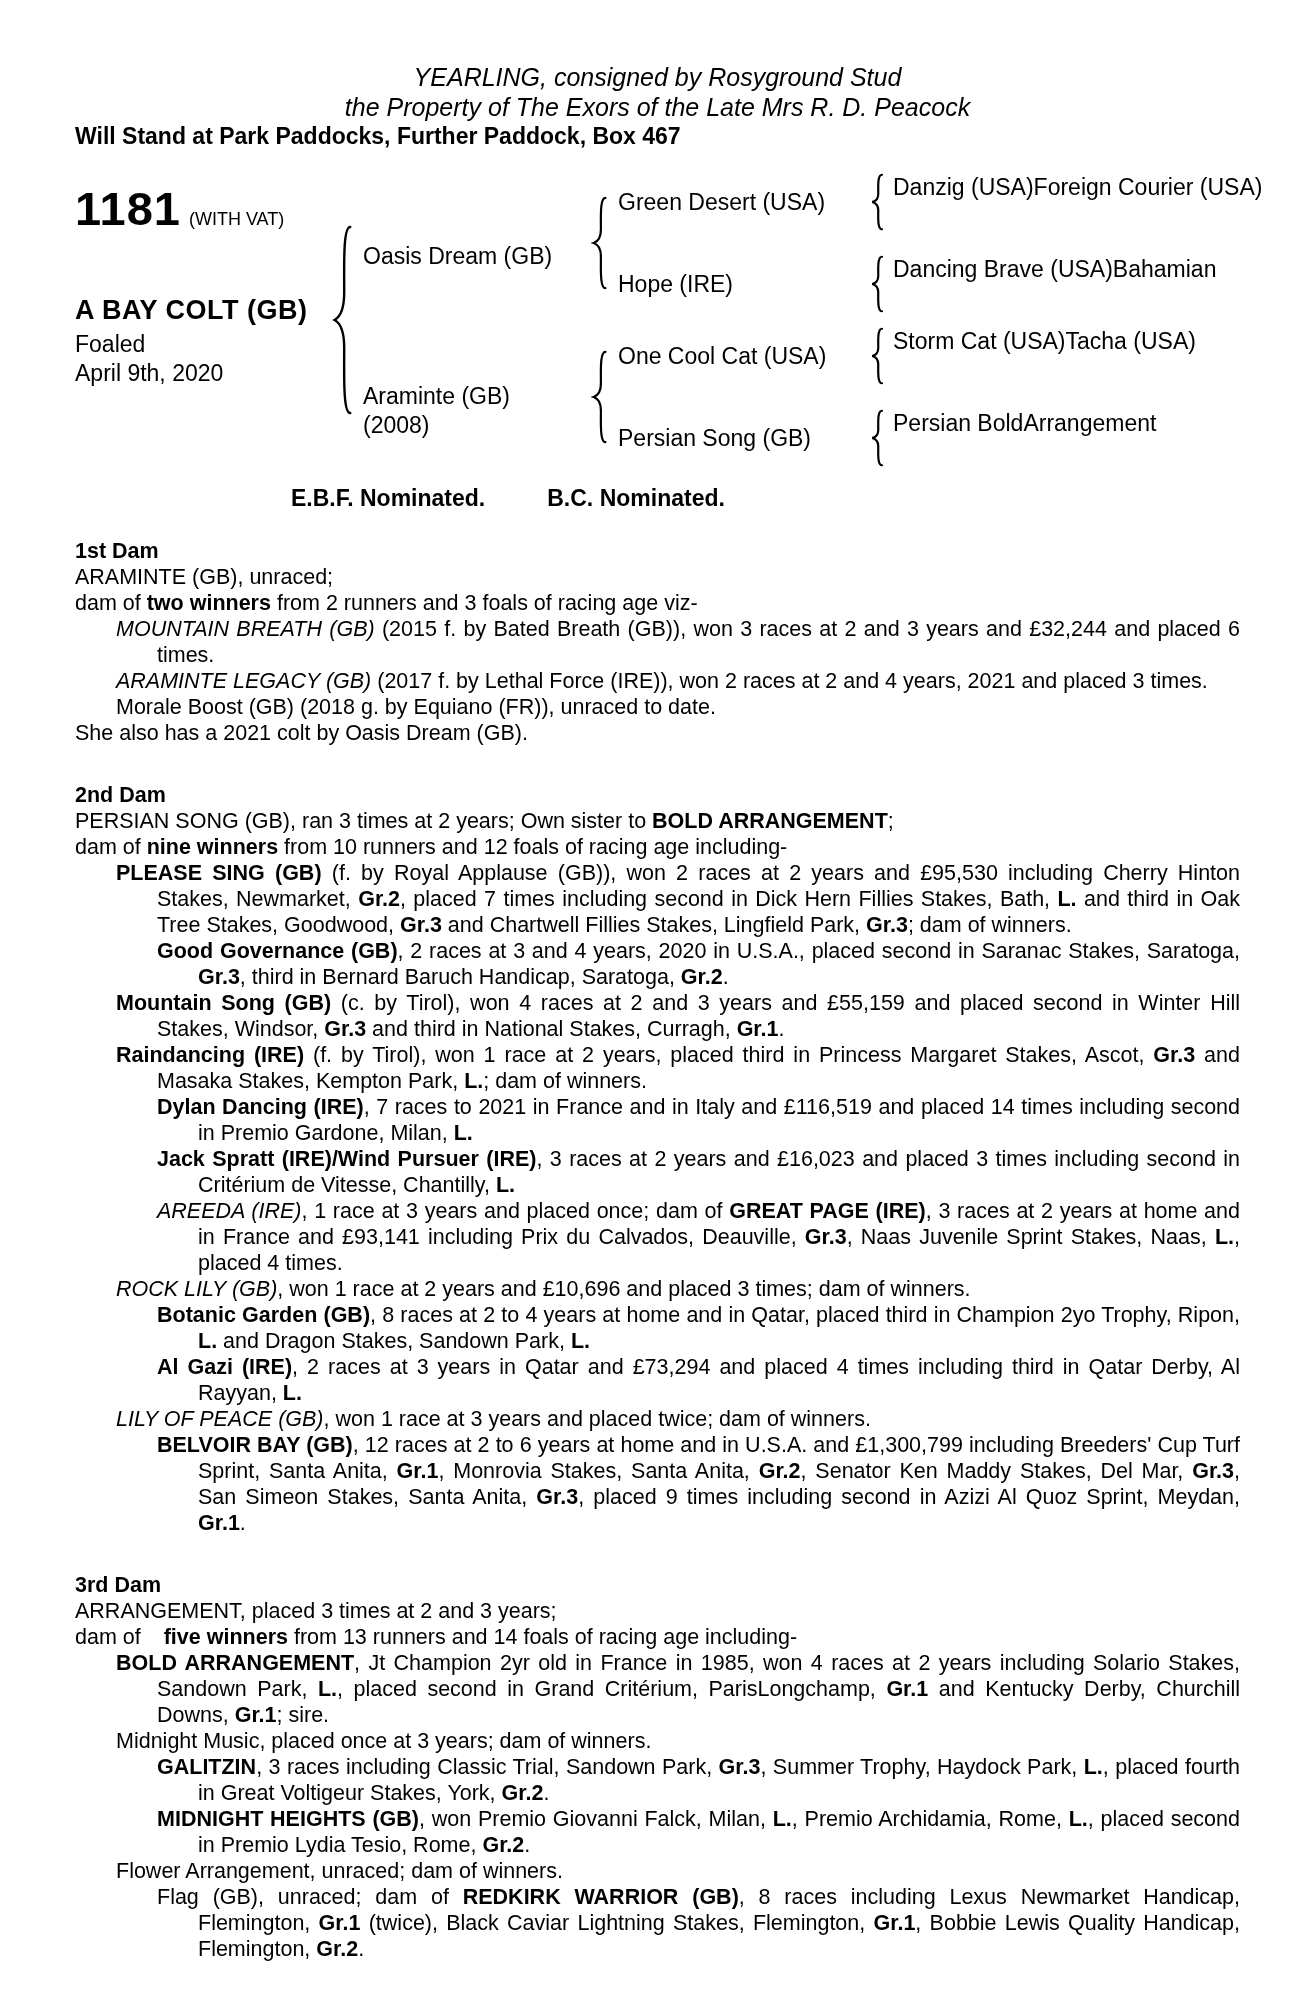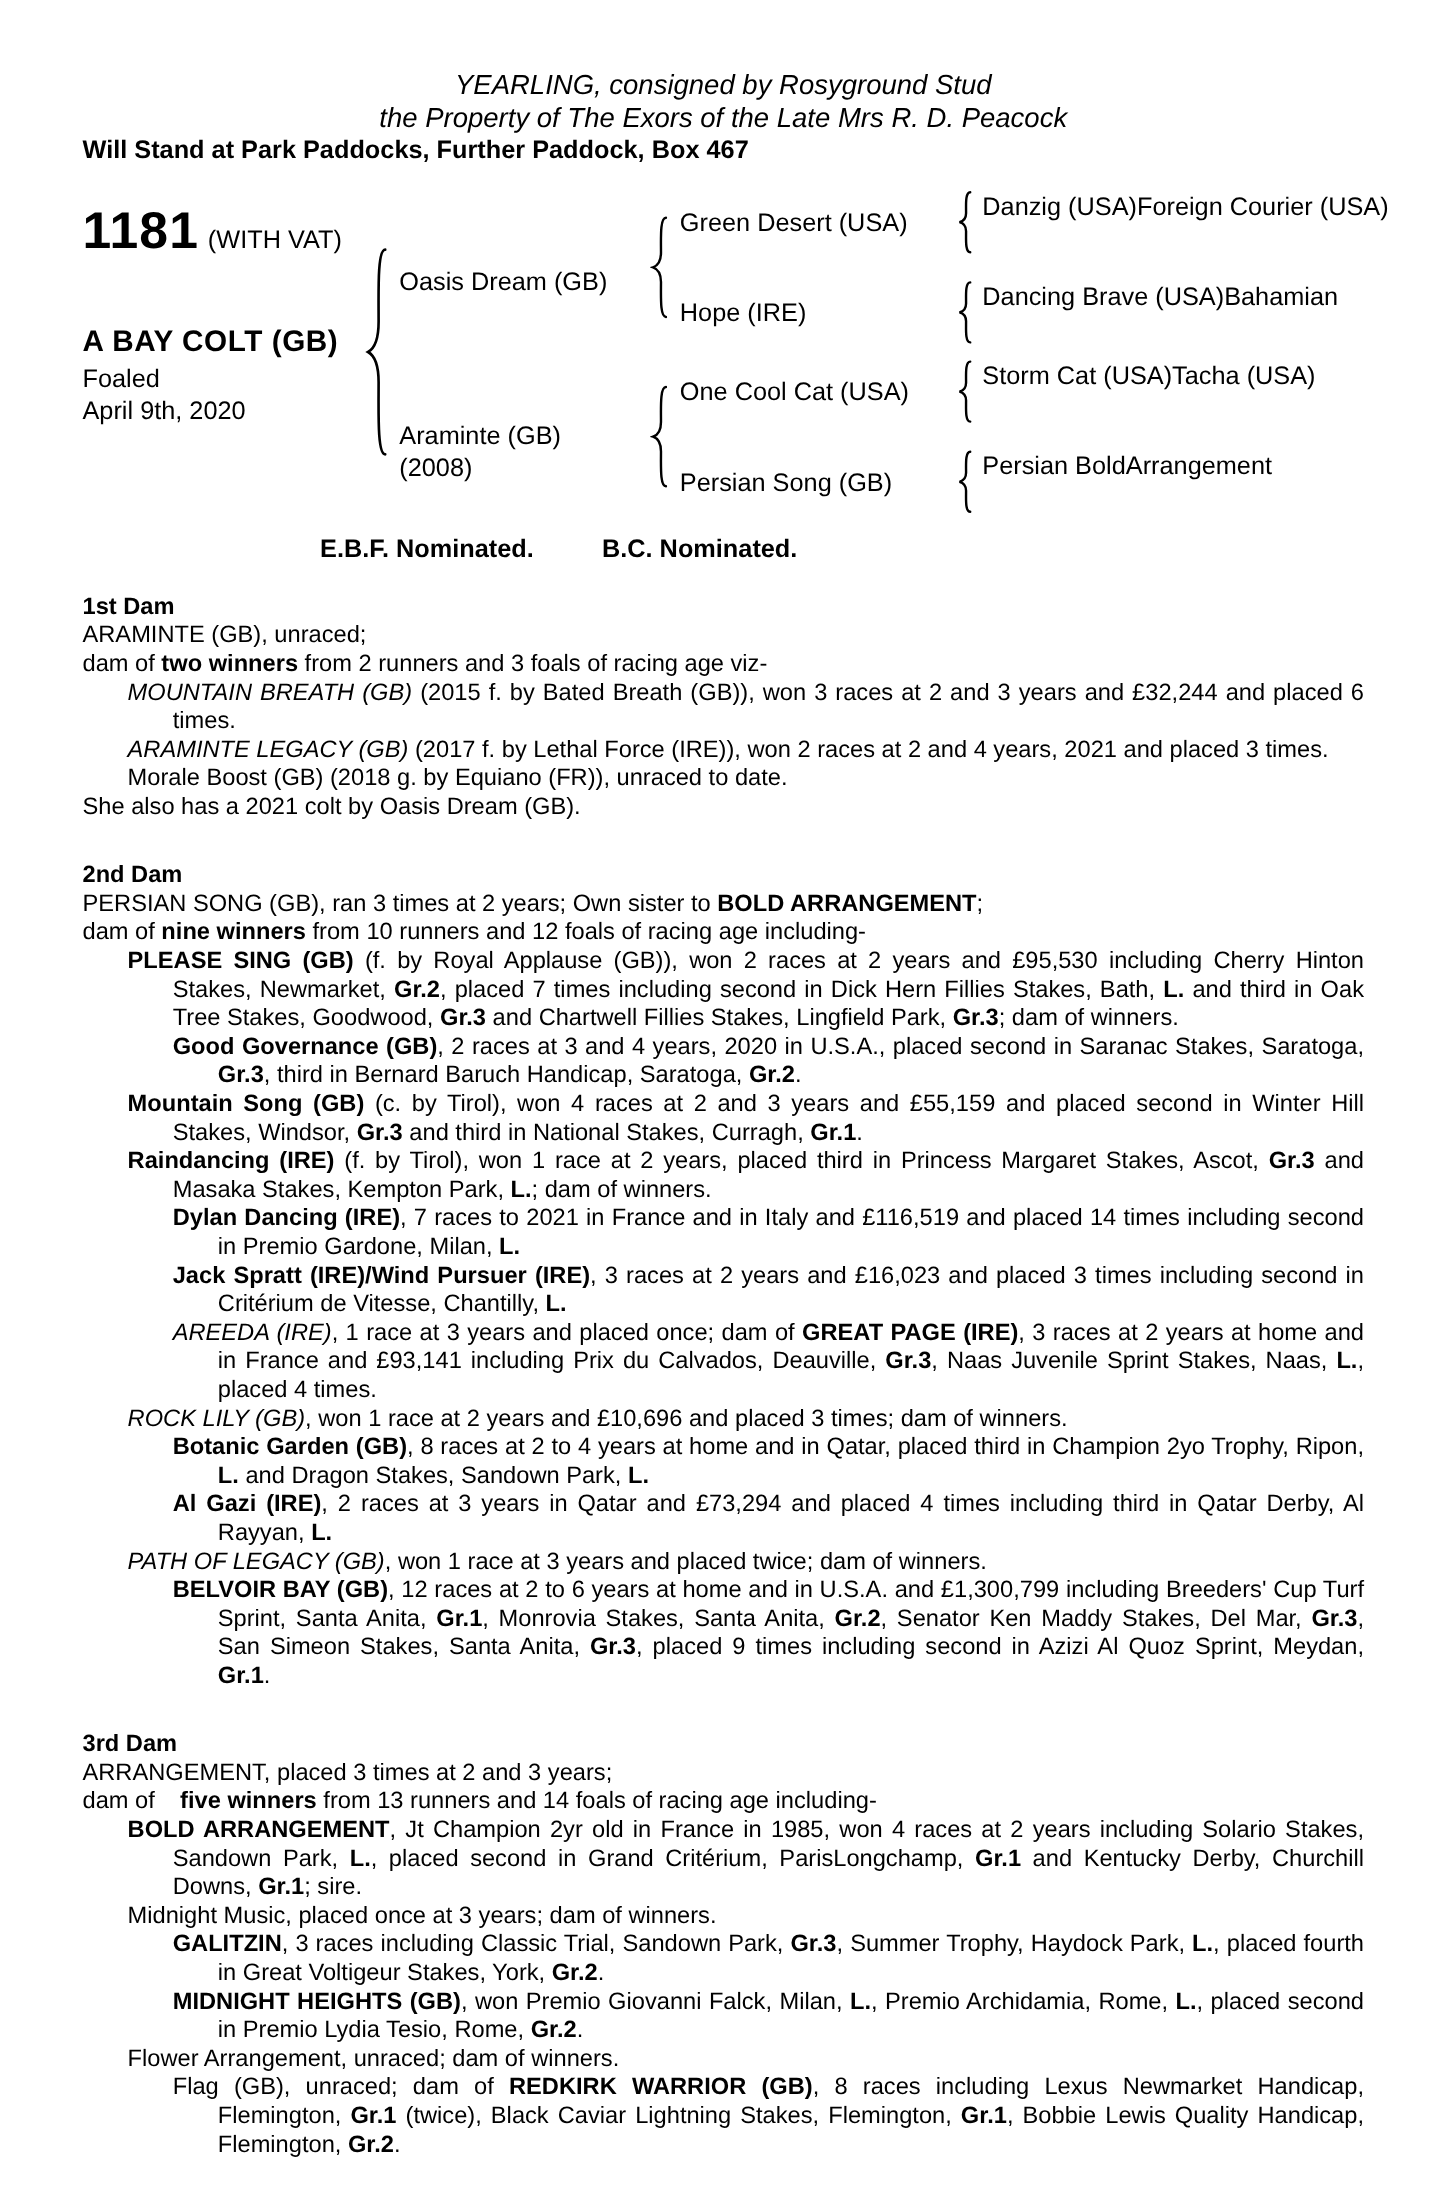--- a/index.html
+++ b/index.html
@@ -12,21 +12,21 @@
   }
   
   .hdr-line { text-align:center; font-style:italic; font-size:25px; line-height:30px; }
   .stand-note { font-weight:bold; font-size:23px; line-height:29px; }
 
   
   .ped { display:flex; align-items:center; margin-top:22px; }
   .lot-col { width:256px; align-self:flex-start; padding-top:8px; flex:none; }
   .lot-row { display:flex; align-items:baseline; }
   .lot-no { font-size:47px; font-weight:bold; letter-spacing:1px; }
-  .lot-vat { font-size:23px; margin-left:8px; }
+  .lot-vat { font-size:18px; margin-left:8px; }
   .colt { font-size:27px; font-weight:bold; margin-top:59px; letter-spacing:0.5px; }
   .foaled { font-size:23px; line-height:29px; }
   .foaled.first { margin-top:4px; }
 
   .tree { display:flex; flex-direction:column; gap:14px; }
   .half { display:flex; align-items:center; }
   .parent { width:228px; font-size:23px; line-height:29px; flex:none;margin-top:27px; }
   .gp-col { display:flex; flex-direction:column; gap:24px; }
   .gp-group { display:flex; align-items:center; }
   .gp-name { width:252px; font-size:23px; flex:none; }
@@ -178,21 +178,21 @@
         <div class="para p1"><span style="font-weight: bold;">PLEASE SING (GB)</span><span> (f. by Royal Applause (GB)), won 2 races at 2 years and £95,530 including Cherry Hinton Stakes, Newmarket, </span><span style="font-weight: bold;">Gr.2</span><span>, placed 7 times including second in Dick Hern Fillies Stakes, Bath, </span><span style="font-weight: bold;">L.</span><span> and third in Oak Tree Stakes, Goodwood, </span><span style="font-weight: bold;">Gr.3</span><span> and Chartwell Fillies Stakes, Lingfield Park, </span><span style="font-weight: bold;">Gr.3</span><span>; dam of winners.</span></div>
         <div class="para p2"><span style="font-weight: bold;">Good Governance (GB)</span><span>, 2 races at 3 and 4 years, 2020 in U.S.A., placed second in Saranac Stakes, Saratoga, </span><span style="font-weight: bold;">Gr.3</span><span>, third in Bernard Baruch Handicap, Saratoga, </span><span style="font-weight: bold;">Gr.2</span><span>.</span></div>
         <div class="para p1"><span style="font-weight: bold;">Mountain Song (GB)</span><span> (c. by Tirol), won 4 races at 2 and 3 years and £55,159 and placed second in Winter Hill Stakes, Windsor, </span><span style="font-weight: bold;">Gr.3</span><span> and third in National Stakes, Curragh, </span><span style="font-weight: bold;">Gr.1</span><span>.</span></div>
         <div class="para p1"><span style="font-weight: bold;">Raindancing (IRE)</span><span> (f. by Tirol), won 1 race at 2 years, placed third in Princess Margaret Stakes, Ascot, </span><span style="font-weight: bold;">Gr.3</span><span> and Masaka Stakes, Kempton Park, </span><span style="font-weight: bold;">L.</span><span>; dam of winners.</span></div>
         <div class="para p2"><span style="font-weight: bold;">Dylan Dancing (IRE)</span><span>, 7 races to 2021 in France and in Italy and £116,519 and placed 14 times including second in Premio Gardone, Milan, </span><span style="font-weight: bold;">L.</span></div>
         <div class="para p2"><span style="font-weight: bold;">Jack Spratt (IRE)/Wind Pursuer (IRE)</span><span>, 3 races at 2 years and £16,023 and placed 3 times including second in Critérium de Vitesse, Chantilly, </span><span style="font-weight: bold;">L.</span></div>
         <div class="para p2"><span style="font-style: italic;">AREEDA (IRE)</span><span>, 1 race at 3 years and placed once; dam of </span><span style="font-weight: bold;">GREAT PAGE (IRE)</span><span>, 3 races at 2 years at home and in France and £93,141 including Prix du Calvados, Deauville, </span><span style="font-weight: bold;">Gr.3</span><span>, Naas Juvenile Sprint Stakes, Naas, </span><span style="font-weight: bold;">L.</span><span>, placed 4 times.</span></div>
         <div class="para p1"><span style="font-style: italic;">ROCK LILY (GB)</span><span>, won 1 race at 2 years and £10,696 and placed 3 times; dam of winners.</span></div>
         <div class="para p2"><span style="font-weight: bold;">Botanic Garden (GB)</span><span>, 8 races at 2 to 4 years at home and in Qatar, placed third in Champion 2yo Trophy, Ripon, </span><span style="font-weight: bold;">L.</span><span> and Dragon Stakes, Sandown Park, </span><span style="font-weight: bold;">L.</span></div>
         <div class="para p2"><span style="font-weight: bold;">Al Gazi (IRE)</span><span>, 2 races at 3 years in Qatar and £73,294 and placed 4 times including third in Qatar Derby, Al Rayyan, </span><span style="font-weight: bold;">L.</span></div>
-        <div class="para p1"><span style="font-style: italic;">PATH OF LEGACY (GB)</span><span>, won 1 race at 3 years and placed twice; dam of winners.</span></div>
+        <div class="para p1"><span style="font-style: italic;">LILY OF PEACE (GB)</span><span>, won 1 race at 3 years and placed twice; dam of winners.</span></div>
         <div class="para p2"><span style="font-weight: bold;">BELVOIR BAY (GB)</span><span>, 12 races at 2 to 6 years at home and in U.S.A. and £1,300,799 including Breeders' Cup Turf Sprint, Santa Anita, </span><span style="font-weight: bold;">Gr.1</span><span>, Monrovia Stakes, Santa Anita, </span><span style="font-weight: bold;">Gr.2</span><span>, Senator Ken Maddy Stakes, Del Mar, </span><span style="font-weight: bold;">Gr.3</span><span>, San Simeon Stakes, Santa Anita, </span><span style="font-weight: bold;">Gr.3</span><span>, placed 9 times including second in Azizi Al Quoz Sprint, Meydan, </span><span style="font-weight: bold;">Gr.1</span><span>.</span></div>
       </div>
   </div>
 
   <div class="section">
     <div class="sec-h">3rd Dam</div>
     <div>
         <div class="para p0"><span>ARRANGEMENT, placed 3 times at 2 and 3 years;</span></div>
         <div class="para p0"><span>dam of </span><span style="font-weight: bold; margin-left: 17px;">five winners</span><span> from 13 runners and 14 foals of racing age including-</span></div>
         <div class="para p1"><span style="font-weight: bold;">BOLD ARRANGEMENT</span><span>, Jt Champion 2yr old in France in 1985, won 4 races at 2 years including Solario Stakes, Sandown Park, </span><span style="font-weight: bold;">L.</span><span>, placed second in Grand Critérium, ParisLongchamp, </span><span style="font-weight: bold;">Gr.1</span><span> and Kentucky Derby, Churchill Downs, </span><span style="font-weight: bold;">Gr.1</span><span>; sire.</span></div>

